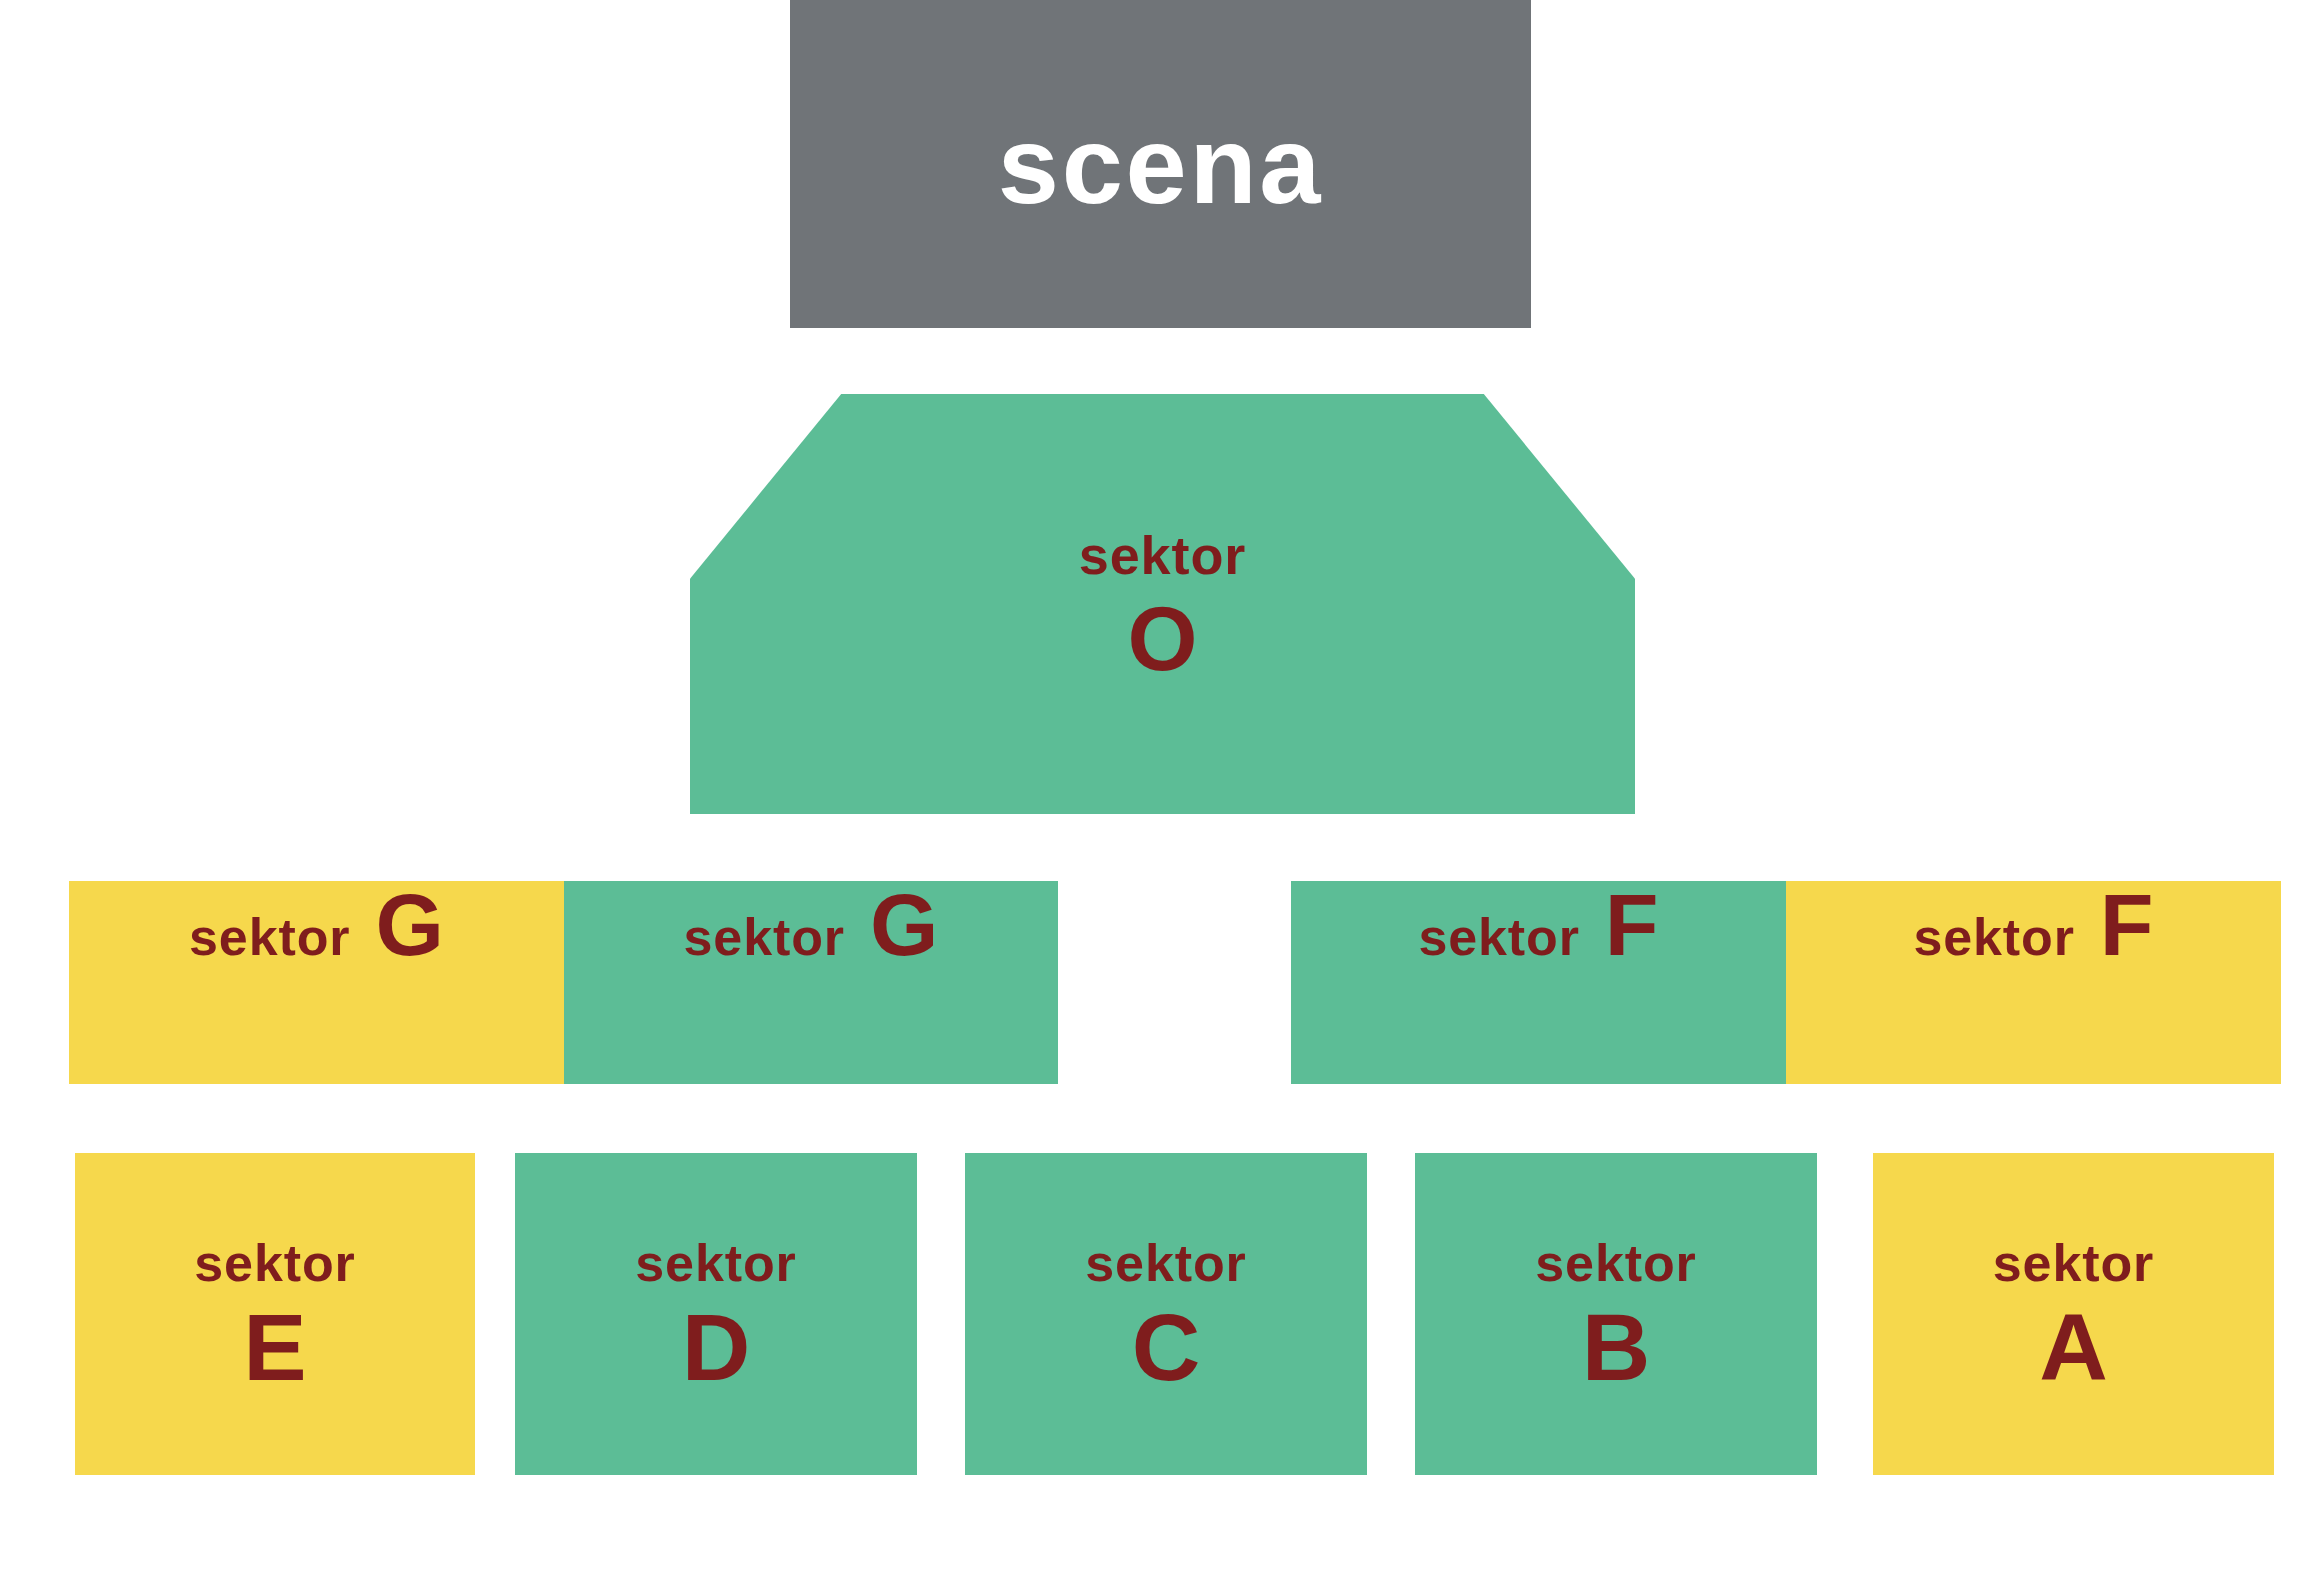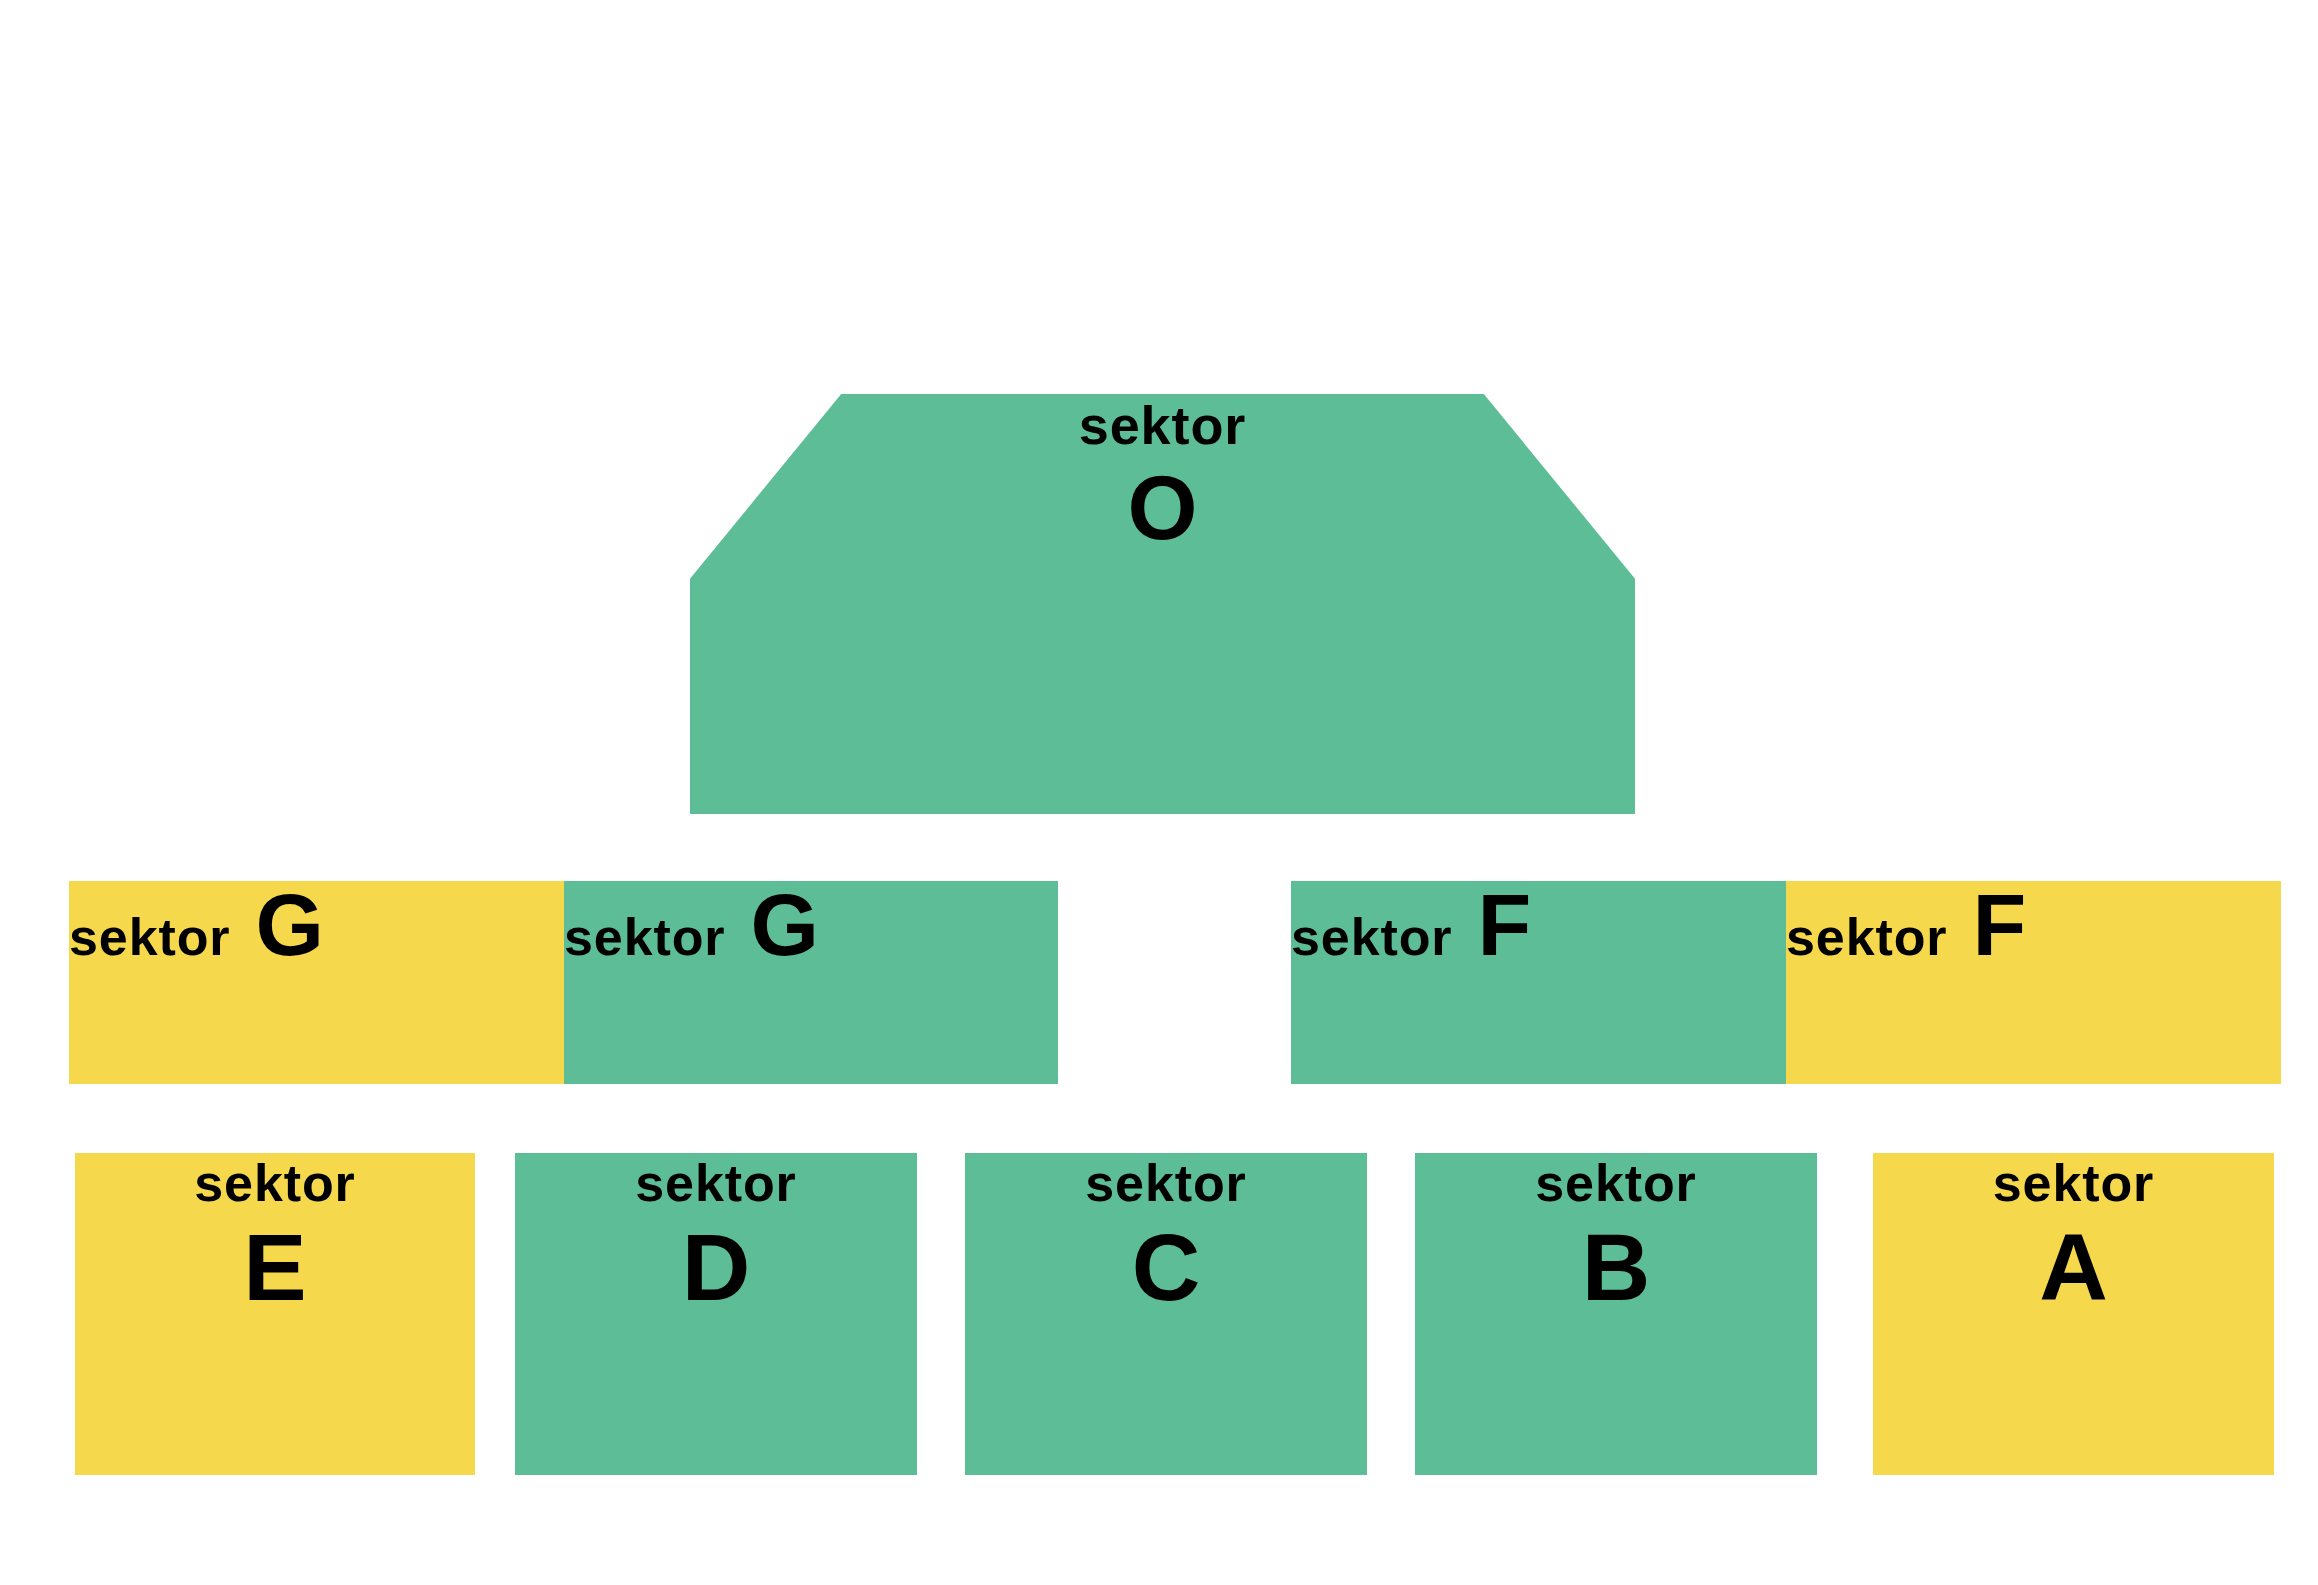--- a/index.html
+++ b/index.html
@@ -24,21 +24,22 @@
     color: #ffffff;
     font-size: 110px;
     font-weight: bold;
     letter-spacing: 2.7px;
   }
 
   .sector {
     position: absolute;
     display: flex;
     align-items: center;
-    color: #000000;
+    justify-content: center;
+    color: #7f1d1d;
     font-weight: bold;
     cursor: pointer;
   }
   .green  { background: #5cbd96; }
   .yellow { background: #f6d84c; }
 
   
   .inline { flex-direction: row; align-items: baseline; gap: 25px; }
   
   .stacked { flex-direction: column; gap: 7.2px; }
@@ -65,20 +66,23 @@
   .sector-d { left: 515px;  top: 1153px; width: 402px; height: 322px; }
   .sector-c { left: 965px; top: 1153px; width: 402px; height: 322px; }
   .sector-b { left: 1415px; top: 1153px; width: 402px; height: 322px; }
   .sector-a { left: 1873px; top: 1153px; width: 401px; height: 322px; }
 </style>
 </head>
 <body>
 
 <div class="canvas">
 
+  <div class="stage">
+    <span class="stage-label">scena</span>
+  </div>
 
   <div class="sector sector-o stacked green">
     <span class="prefix">sektor</span>
     <span class="letter">O</span>
   </div>
 
   <div class="sector sector-g-outer inline yellow">
     <span class="prefix">sektor</span>
     <span class="letter">G</span>
   </div>

